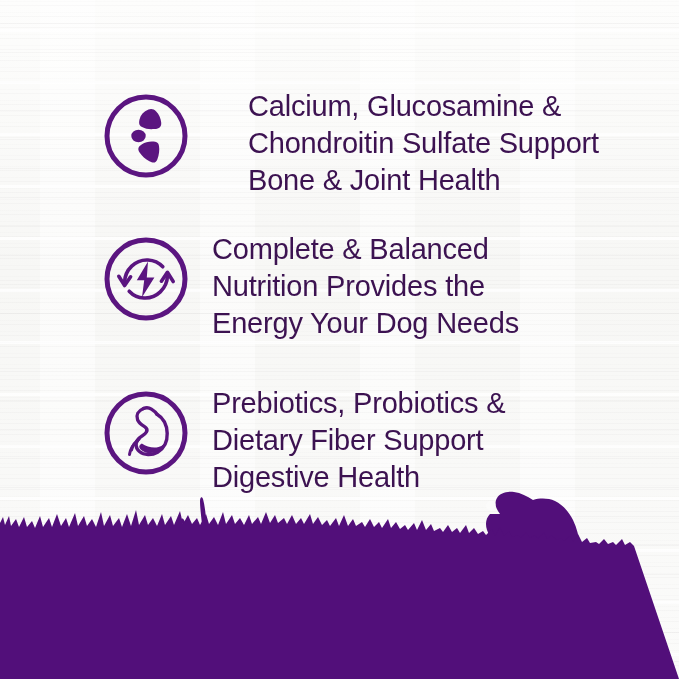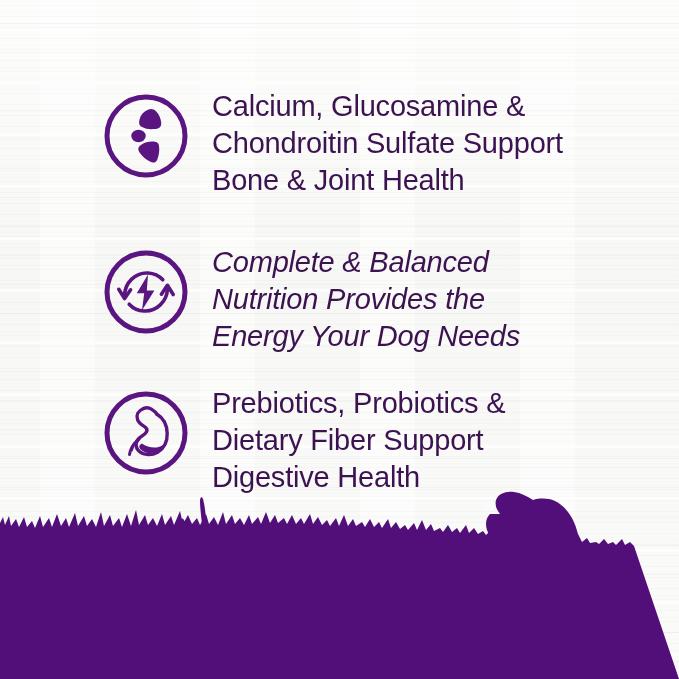--- a/index.html
+++ b/index.html
@@ -77,22 +77,22 @@
     left: 0; top: 0;
     width: 679px;
     z-index: 3;
   }
   .feature-row {
     position: absolute;
     display: flex;
     align-items: flex-start;
     left: 102px;
   }
-  .feature-row.r0 { top: 88px; }
-  .feature-row.r1 { top: 244px; font-style: italic; }
+  .feature-row.r0 { top: 88px; gap: 36px; }
+  .feature-row.r1 { top: 231px; }
   .feature-row.r2 { top: 385px; }
 
   .icon-circle {
     flex: 0 0 auto;
     width: 88px;
     height: 88px;
     margin-top: 4px;
   }
   .icon-circle svg { display:block; width:88px; height:88px; }
 

